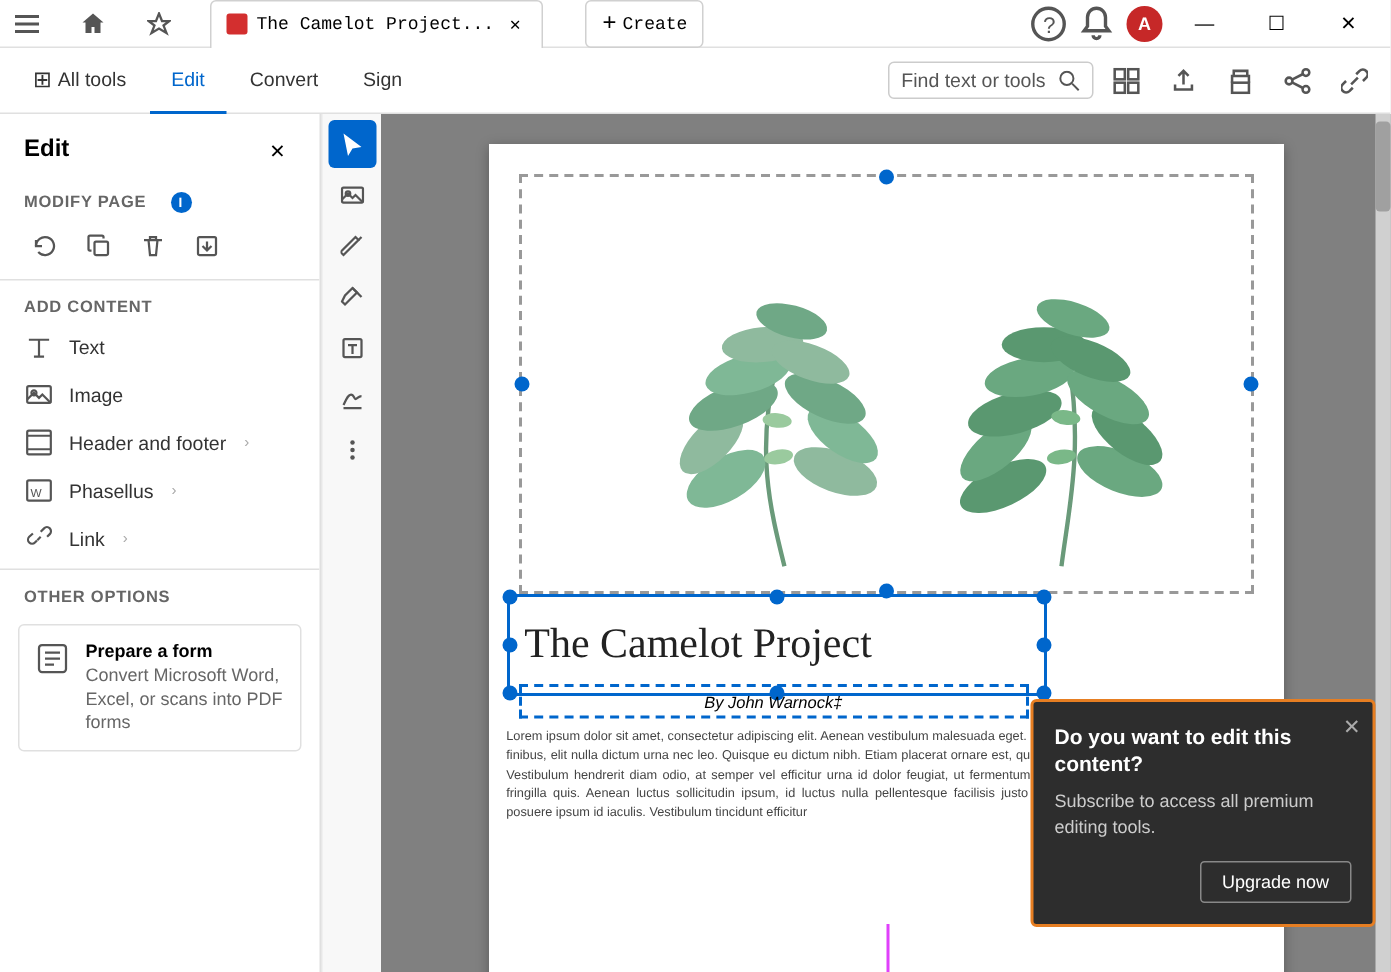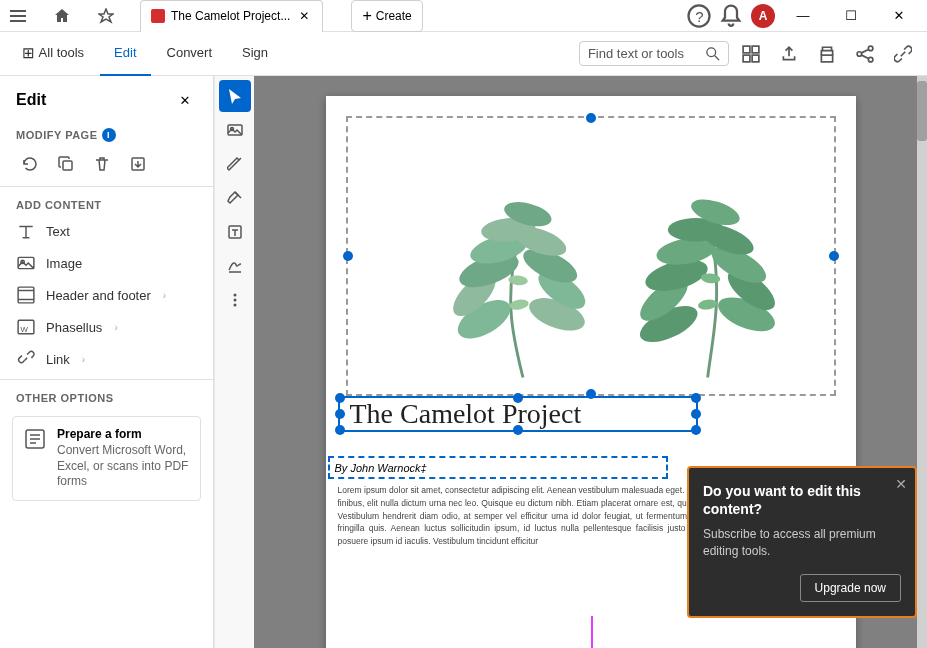--- a/index.html
+++ b/index.html
@@ -3,21 +3,21 @@
   <meta charset="utf-8">
   <style>
     * { box-sizing: border-box; margin: 0; padding: 0; }
     body { font-family: 'Segoe UI', Arial, sans-serif; font-size: 13px; background: #f0f0f0; width: 927px; height: 648px; overflow: hidden; }
 
     
     .titlebar {
       display: flex; align-items: center; background: #fff; height: 32px; border-bottom: 1px solid #e0e0e0;
       padding: 0 8px; gap: 4px;
     }
-    .titlebar-left { display: flex; align-items: center; gap: 24px; }
+    .titlebar-left { display: flex; align-items: center; gap: 24px; font-family: Liberation Mono, monospace; }
     .titlebar-icon { width: 20px; height: 20px; display: flex; align-items: center; justify-content: center; cursor: pointer; }
     .titlebar-icon svg { width: 16px; height: 16px; }
     .tab {
       display: flex; align-items: center; background: #fff; border: 1px solid #d0d0d0;
       border-bottom: none; padding: 0 10px; height: 32px; font-size: 12px; gap: 6px;
       border-radius: 4px 4px 0 0; cursor: pointer; min-width: 140px;
     }
     .tab-favicon { width: 14px; height: 14px; background: #d32f2f; border-radius: 2px; }
     .tab-close { width: 16px; height: 16px; display: flex; align-items: center; justify-content: center; border-radius: 3px; cursor: pointer; margin-left: auto; }
     .new-tab { display: flex; align-items: center; gap: 4px; padding: 0 10px; height: 32px; cursor: pointer; font-size: 12px; border: 1px solid #d0d0d0; border-radius: 4px; margin-left: 4px; }
@@ -34,33 +34,33 @@
     .toolbar-left { display: flex; align-items: center; gap: 2px; }
     .toolbar-tab {
       padding: 0 14px; height: 44px; display: flex; align-items: center; cursor: pointer;
       font-size: 13px; color: #333; border-bottom: 2px solid transparent; position: relative;
     }
     .toolbar-tab.active { border-bottom: 2px solid #0066cc; color: #0066cc; }
     .toolbar-spacer { flex: 1; }
     .toolbar-right { display: flex; align-items: center; gap: 6px; }
     .search-box {
       display: flex; align-items: center; border: 1px solid #ccc; border-radius: 4px;
-      padding: 4px 8px; gap: 22px; background: #fff; cursor: text;
+      padding: 4px 8px; gap: 9px; background: #fff; cursor: text;
     }
     .toolbar-icon-btn { width: 32px; height: 32px; display: flex; align-items: center; justify-content: center; cursor: pointer; border-radius: 4px; }
 
     
     .main { display: flex; height: calc(648px - 32px - 44px); }
 
     
     .left-panel { width: 214px; background: #fff; border-right: 1px solid #e0e0e0; display: flex; flex-direction: column; overflow-y: auto; }
     .panel-header { display: flex; align-items: center; justify-content: space-between; padding: 12px 16px 8px; }
     .panel-title { font-size: 16px; font-weight: 600; }
     .panel-close { width: 24px; height: 24px; display: flex; align-items: center; justify-content: center; cursor: pointer; border-radius: 3px; }
-    .section-label { font-size: 11px; font-weight: 600; color: #666; padding: 8px 16px 4px; letter-spacing: 0.5px; text-transform: uppercase; display: flex; align-items: center; gap: 4px; }
+    .section-label { font-size: 11px; font-weight: 600; color: #666; padding: 8px 16px 4px; letter-spacing: 0.5px; text-transform: uppercase; display: flex; align-items: center; gap: 16px; }
     .section-label .info-dot { width: 14px; height: 14px; background: #0066cc; border-radius: 50%; color: white; font-size: 9px; display: flex; align-items: center; justify-content: center; }
     .icon-row { display: flex; align-items: center; gap: 8px; padding: 4px 16px; }
     .icon-btn-small { width: 28px; height: 28px; display: flex; align-items: center; justify-content: center; cursor: pointer; border-radius: 3px; }
     .menu-item { display: flex; align-items: center; gap: 10px; padding: 6px 16px; cursor: pointer; font-size: 13px; color: #333; }
     .menu-item .item-icon { width: 20px; height: 20px; display: flex; align-items: center; justify-content: center; flex-shrink: 0; }
     .more-link { padding: 4px 16px 8px; color: #0066cc; cursor: pointer; font-size: 13px; }
     .other-options-section { padding: 8px 12px; }
     .option-card { display: flex; align-items: flex-start; gap: 10px; padding: 10px; border: 1px solid #e0e0e0; border-radius: 4px; margin-bottom: 8px; cursor: pointer; }
     .option-card-icon { width: 24px; height: 24px; flex-shrink: 0; }
     .option-card-text { font-size: 12px; }
@@ -430,35 +430,35 @@
           </g>
         </svg>
 
         <div style="position:absolute;top:-5px;left:50%;width:10px;height:10px;background:#0066cc;border-radius:50%;transform:translateX(-50%);"></div>
         <div style="position:absolute;bottom:-5px;left:50%;width:10px;height:10px;background:#0066cc;border-radius:50%;transform:translateX(-50%);"></div>
         <div style="position:absolute;left:-5px;top:50%;width:10px;height:10px;background:#0066cc;border-radius:50%;transform:translateY(-50%);"></div>
         <div style="position:absolute;right:-5px;top:50%;width:10px;height:10px;background:#0066cc;border-radius:50%;transform:translateY(-50%);"></div>
       </div>
 
       <div style="position:absolute;top:300px;left:12px;width:360px;">
-        <div style="position:relative;border:2px solid #0066cc;padding:0 10px;">
+        <div style="position:relative;border:2px solid #0066cc;padding:16px 10px;">
           
           <div style="position:absolute;top:-5px;left:-5px;width:10px;height:10px;background:#0066cc;border-radius:50%;"></div>
           <div style="position:absolute;top:-5px;right:-5px;width:10px;height:10px;background:#0066cc;border-radius:50%;"></div>
           <div style="position:absolute;bottom:-5px;left:-5px;width:10px;height:10px;background:#0066cc;border-radius:50%;"></div>
           <div style="position:absolute;bottom:-5px;right:-5px;width:10px;height:10px;background:#0066cc;border-radius:50%;"></div>
           <div style="position:absolute;top:-5px;left:50%;width:10px;height:10px;background:#0066cc;border-radius:50%;transform:translateX(-50%);"></div>
           <div style="position:absolute;bottom:-5px;left:50%;width:10px;height:10px;background:#0066cc;border-radius:50%;transform:translateX(-50%);"></div>
           <div style="position:absolute;top:50%;left:-5px;width:10px;height:10px;background:#0066cc;border-radius:50%;transform:translateY(-50%);"></div>
           <div style="position:absolute;top:50%;right:-5px;width:10px;height:10px;background:#0066cc;border-radius:50%;transform:translateY(-50%);"></div>
           <span style="font-family:Georgia,serif;font-size:28px;color:#222;">The Camelot Project</span>
         </div>
       </div>
 
-      <div style="position:absolute;top:360px;left:2px;width:340px;border:2px dashed #0066cc;padding:2px 5px;">
+      <div style="position:absolute;top:360px;left:20px;width:340px;border:2px dashed #0066cc;padding:2px 5px;text-align:center;">
         <span style="font-size:11px;font-style:italic;">By John Warnock‡</span>
       </div>
 
       <div style="position:absolute;top:388px;left:12px;right:20px;font-size:8.5px;color:#444;line-height:1.5;">
         <p style="text-align:justify;">Lorem ipsum dolor sit amet, consectetur adipiscing elit. Aenean vestibulum malesuada eget. Phasellus iaculis, justo varius dignissim finibus, elit nulla dictum urna nec leo. Quisque eu dictum nibh. Etiam placerat ornare est, quis lacinia egestas mi non dictum luctus. Vestibulum hendrerit diam odio, at semper vel efficitur urna id dolor feugiat, ut fermentum nunc placerat. Integer egestas neque fringilla quis. Aenean luctus sollicitudin ipsum, id luctus nulla pellentesque facilisis justo vestibulum laoreet. Nunc consectetur posuere ipsum id iaculis. Vestibulum tincidunt efficitur</p>
       </div>
 
       <div style="position:absolute;bottom:0;left:50%;width:2px;height:60px;background:#e040fb;"></div>
     </div>
 

